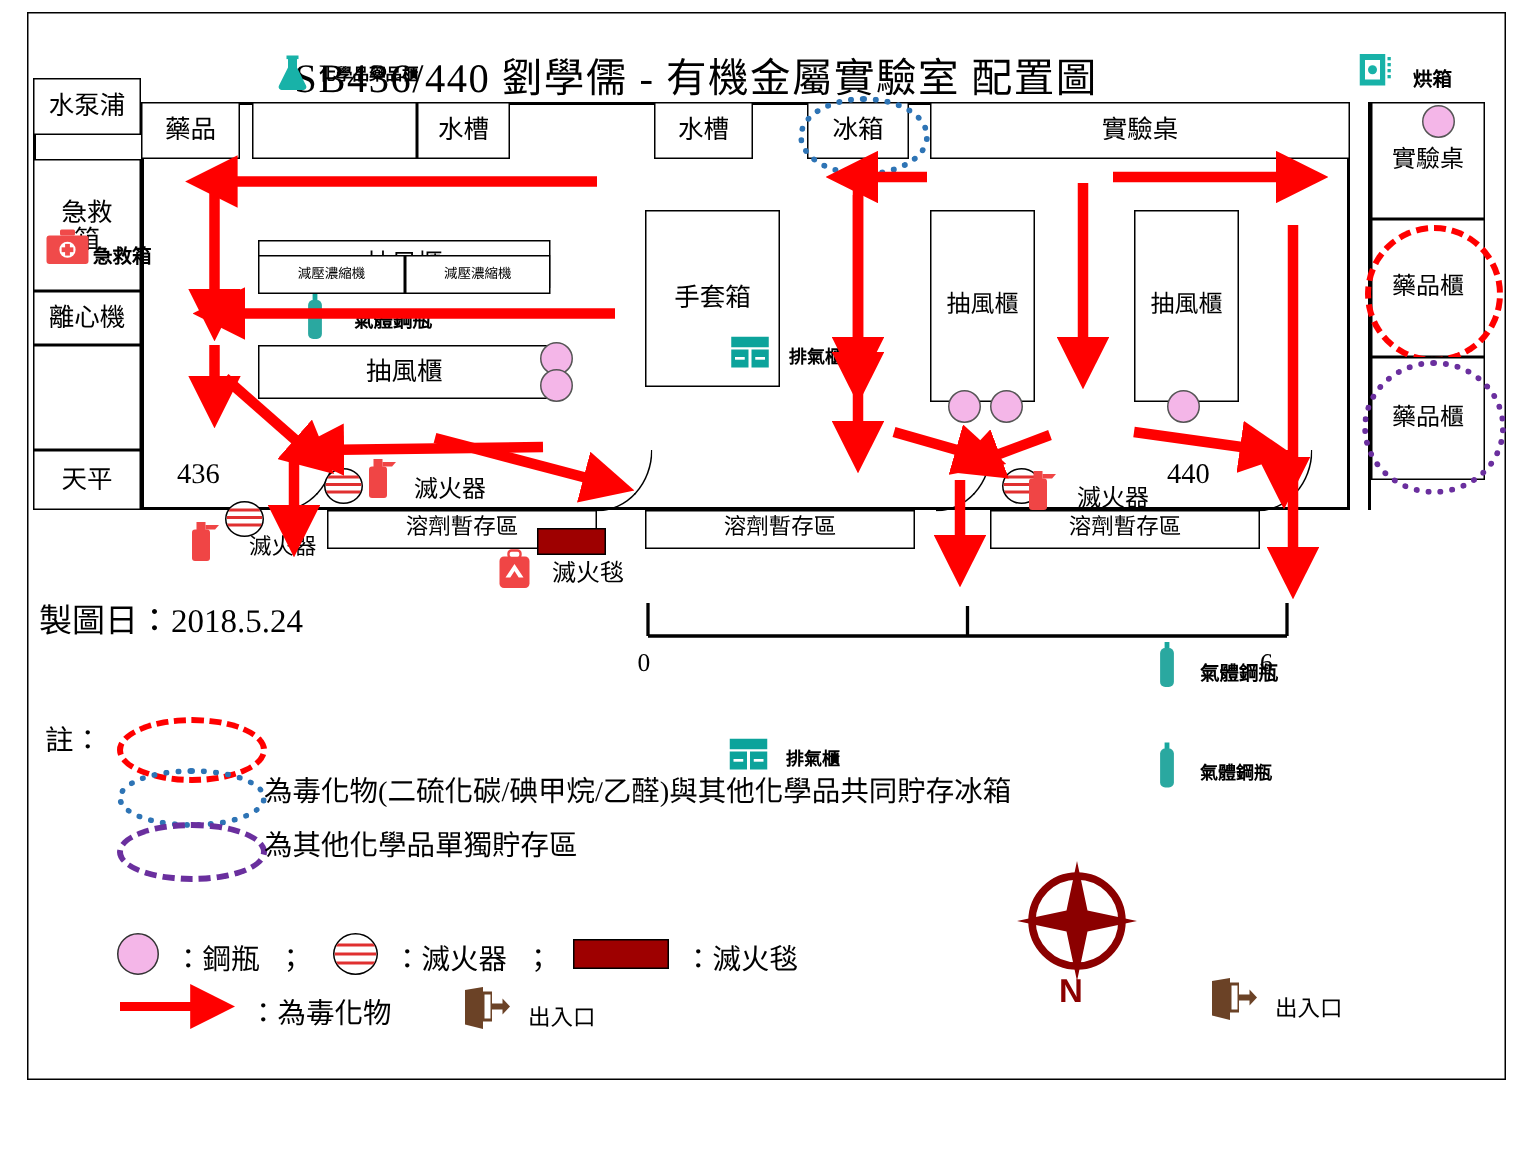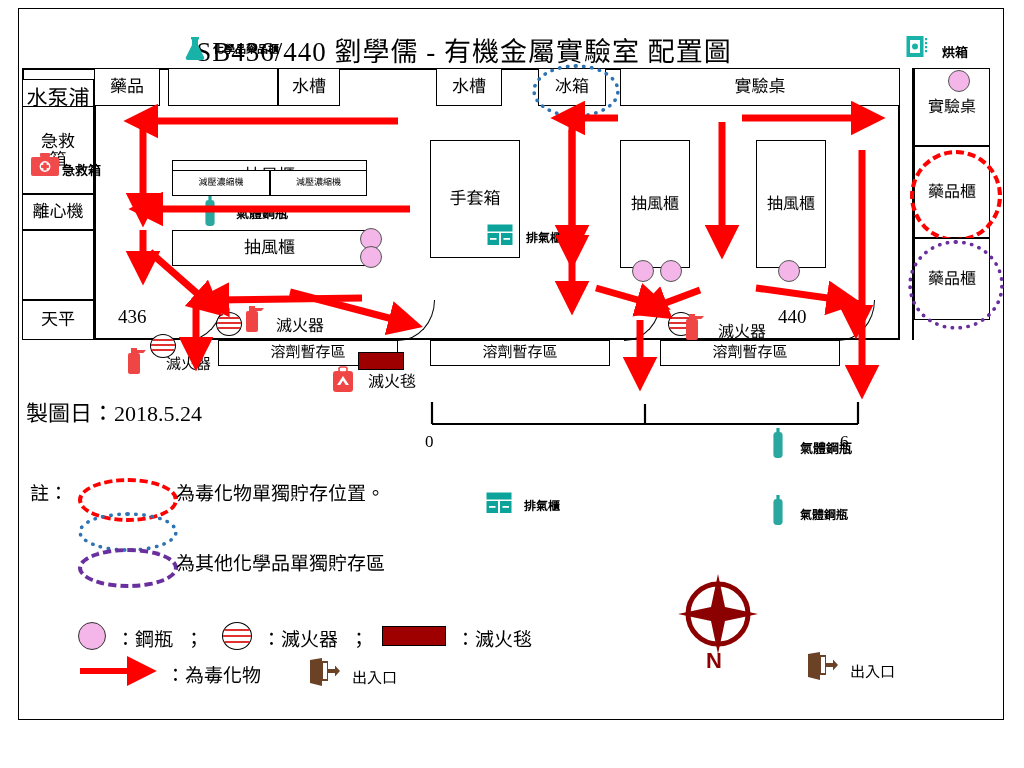--- a/index.html
+++ b/index.html
@@ -81,21 +81,21 @@
       <rect x="20" y="4" width="2.2" height="2.2" fill="#18b2a8"></rect>
       <rect x="20" y="8" width="2.2" height="2.2" fill="#18b2a8"></rect>
       <rect x="20" y="12" width="2.2" height="2.2" fill="#18b2a8"></rect>
       <rect x="20" y="16" width="2.2" height="2.2" fill="#18b2a8"></rect>
     </svg>
   </div>
   <div class="iconlbl" style="left:942px;top:42px;font-size:13px;">烘箱</div>
 
   <div class="bx" style="left:22px;top:68px;width:878px;height:272px;border-width:2px;"></div>
 
-  <div class="bx" style="left:22px;top:79px;width:72px;height:38px;font-size:21px;">
+  <div class="bx" style="left:22px;top:52px;width:72px;height:38px;font-size:17px;">
     <span>水泵浦</span>
   </div>
   <div class="bx" style="left:94px;top:68px;width:66px;height:38px;font-size:17px;">
     <span>藥品</span>
   </div>
   <div class="bx" style="left:22px;top:106px;width:72px;height:88px;font-size:17px;">
     <span style="position:absolute;top:26px;left:50%;transform:translateX(-50%);">急救箱</span>
   </div>
 
   <div class="abs" style="left:30px;top:152px;">
@@ -339,23 +339,23 @@
       <rect x="1.4" y="4" width="9.2" height="26" rx="3.4" fill="#2aa8a0"></rect>
     </svg>
   </div>
   <div class="iconlbl" style="left:800px;top:438px;font-size:13px;">氣體鋼瓶</div>
 
   <div class="txt" style="left:26px;top:395px;font-size:22px;">製圖日：2018.5.24</div>
 
   <div class="note" style="left:30px;top:478px;">註：</div>
 
   <div class="ell ell-red" style="left:78px;top:478px;width:92px;height:36px;"></div>
-  <div class="note" style="left:176px;top:478px;">為毒化物單獨貯存位置。</div>
 
   <div class="ell ell-blue" style="left:78px;top:512px;width:92px;height:32px;"></div>
+  <div class="note" style="left:176px;top:512px;">為毒化物(二硫化碳/碘甲烷/乙醛)與其他化學品共同貯存冰箱</div>
 
   <div class="ell ell-purple" style="left:78px;top:548px;width:92px;height:32px;"></div>
   <div class="note" style="left:176px;top:548px;">為其他化學品單獨貯存區</div>
 
   <div class="abs" style="left:486px;top:492px;">
     <svg width="26" height="22" viewBox="0 0 26 22">
       <rect x="0.5" y="0.5" width="25" height="7" fill="#0ca39b"></rect>
       <rect x="0.5" y="9" width="11.5" height="12" fill="#0ca39b"></rect>
       <rect x="14" y="9" width="11.5" height="12" fill="#0ca39b"></rect>
       <rect x="3" y="14" width="6.5" height="1.8" fill="#ffffff"></rect>

